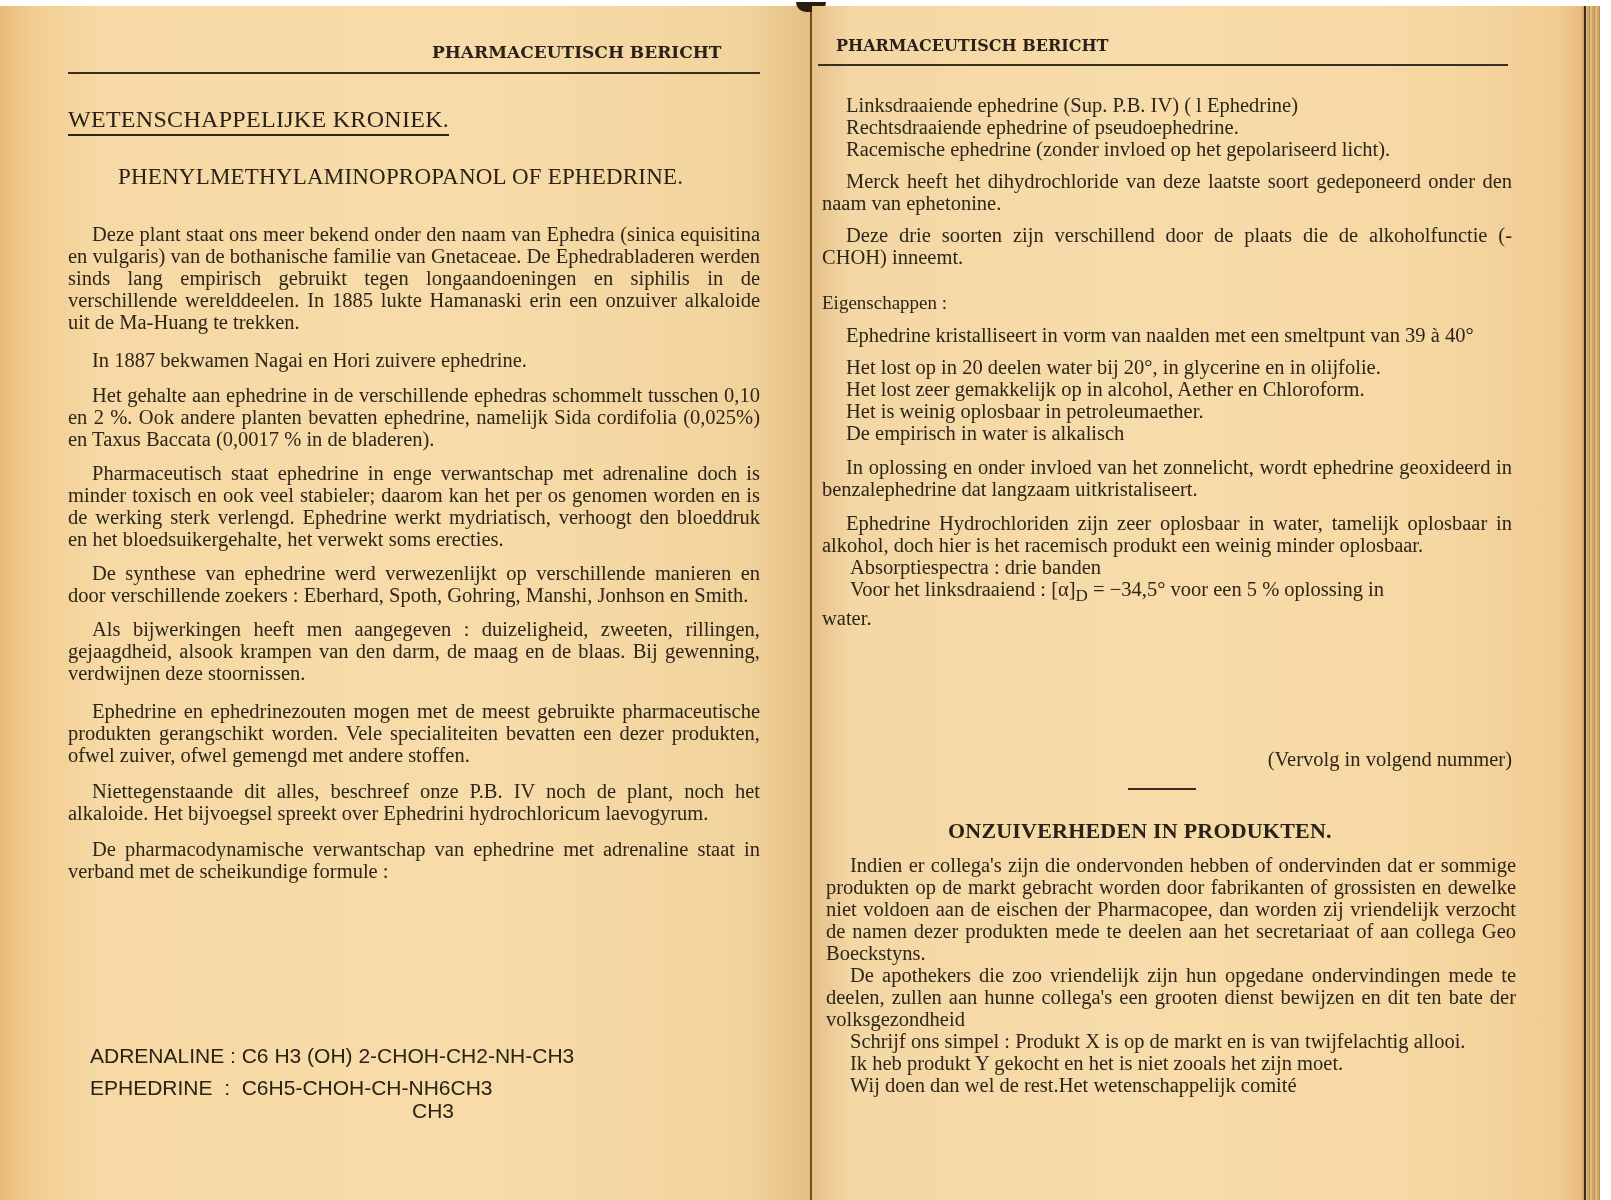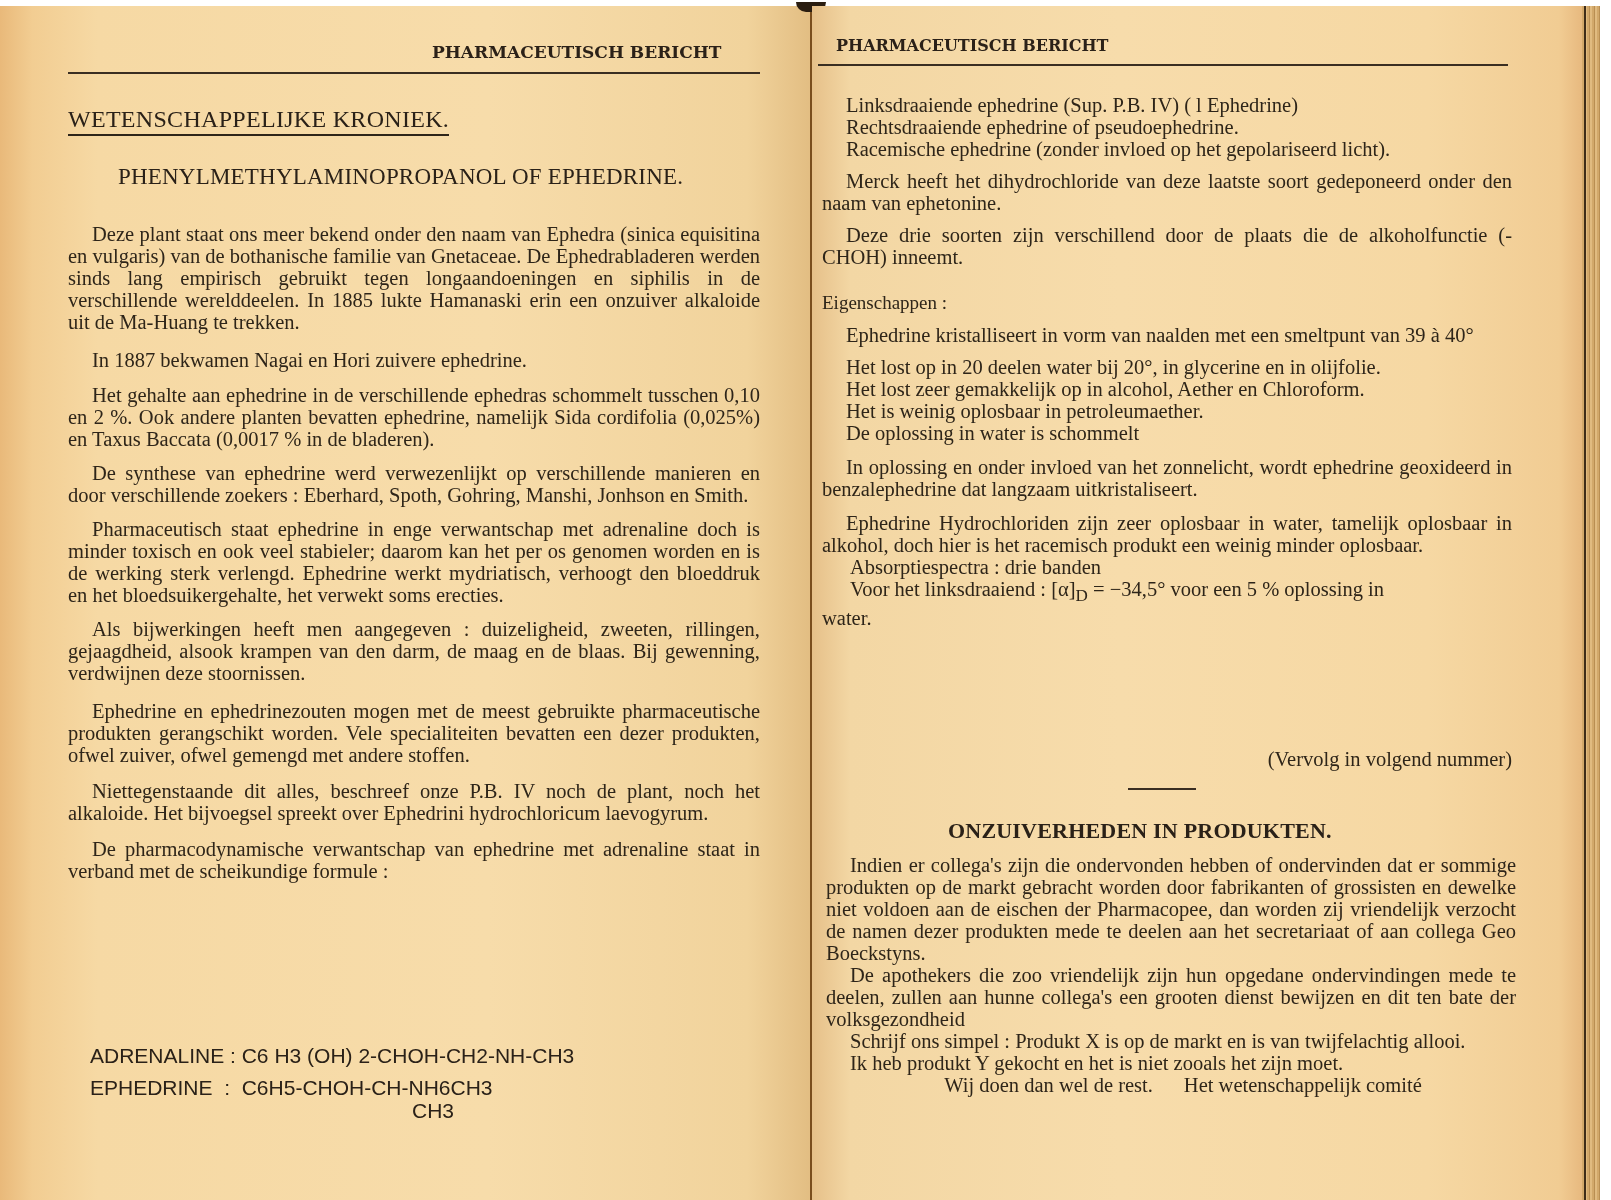--- a/index.html
+++ b/index.html
@@ -37,22 +37,22 @@
     <div class="running-head" style="left:432px; top:36px;">PHARMACEUTISCH BERICHT</div>
     <div class="rule" style="left:68px; top:66px; width:692px;"></div>
 
     <div class="h-kroniek" style="left:68px; top:100px;">WETENSCHAPPELIJKE  KRONIEK.</div>
     <div class="h-title" style="left:118px; top:158px;">PHENYLMETHYLAMINOPROPANOL OF EPHEDRINE.</div>
 
     <div class="txt" style="left:68px; top:206px; width:692px;">
       <p style="margin-top:11px;">Deze plant staat ons meer bekend onder den naam van Ephedra (sinica equisitina en vulgaris) van de bothanische familie van Gnetaceae. De Ephedrabladeren werden sinds lang empirisch gebruikt tegen longaandoeningen en siphilis in de verschillende werelddeelen. In 1885 lukte Hamanaski erin een onzuiver alkaloide uit de Ma-Huang te trekken.</p>
       <p style="margin-top:16px;">In 1887 bekwamen Nagai en Hori zuivere ephedrine.</p>
       <p style="margin-top:13px;">Het gehalte aan ephedrine in de verschillende ephedras schommelt tusschen 0,10 en 2 %. Ook andere planten bevatten ephedrine, namelijk Sida cordifolia (0,025%) en Taxus Baccata (0,0017 % in de bladeren).</p>
+      <p style="margin-top:12px;">Pharmaceutisch staat ephedrine in enge verwantschap met adrenaline doch is minder toxisch en ook veel stabieler; daarom kan het per os genomen worden en is de werking sterk verlengd. Ephedrine werkt mydriatisch, verhoogt den bloeddruk en het bloedsuikergehalte, het verwekt soms erecties.</p>
       <p style="margin-top:12px;">De synthese van ephedrine werd verwezenlijkt op verschillende manieren en door verschillende zoekers : Eberhard,  Spoth,  Gohring, Manshi, Jonhson en Smith.</p>
-      <p style="margin-top:12px;">Pharmaceutisch staat ephedrine in enge verwantschap met adrenaline doch is minder toxisch en ook veel stabieler; daarom kan het per os genomen worden en is de werking sterk verlengd. Ephedrine werkt mydriatisch, verhoogt den bloeddruk en het bloedsuikergehalte, het verwekt soms erecties.</p>
       <p style="margin-top:12px;">Als bijwerkingen heeft men aangegeven :  duizeligheid,  zweeten, rillingen, gejaagdheid, alsook krampen van den darm, de maag en de blaas. Bij gewenning, verdwijnen deze stoornissen.</p>
       <p style="margin-top:16px;">Ephedrine en ephedrinezouten mogen met de meest gebruikte pharmaceutische produkten gerangschikt worden. Vele specialiteiten bevatten een dezer produkten, ofwel zuiver, ofwel gemengd met andere stoffen.</p>
       <p style="margin-top:14px;">Niettegenstaande dit alles, beschreef onze P.B. IV noch de plant, noch het alkaloide. Het bijvoegsel spreekt over Ephedrini hydrochloricum laevogyrum.</p>
       <p style="margin-top:14px;">De pharmacodynamische verwantschap van ephedrine met adrenaline staat in verband met de scheikundige formule :</p>
     </div>
 
     <div class="formula" style="left:90px; top:1038px;">ADRENALINE : C6 H3 (OH) 2-CHOH-CH2-NH-CH3</div>
     <div class="formula" style="left:90px; top:1070px; white-space:pre;">EPHEDRINE  :  C6H5-CHOH-CH-NH6CH3</div>
     <div class="formula" style="left:412px; top:1093px;">CH3</div>
   </div>
@@ -72,40 +72,40 @@
       </div>
       <p style="margin-top:10px;">Merck heeft het dihydrochloride van deze laatste soort gedeponeerd onder den naam van ephetonine.</p>
       <p style="margin-top:10px;">Deze drie soorten zijn verschillend door de plaats die de alkoholfunctie (-CHOH) inneemt.</p>
 
       <p class="noind bold" style="margin-top:24px; font-size:19px;">Eigenschappen :</p>
       <p style="margin-top:10px;"><span class="bold">Ephedrine</span><span> kristalliseert in vorm van naalden met een smeltpunt van 39 à 40°</span></p>
       <div style="margin-top:10px; padding-left:24px;">
         <div>Het lost op in 20 deelen water bij 20°, in glycerine en in olijfolie.</div>
         <div>Het lost zeer gemakkelijk op in alcohol, Aether en Chloroform.</div>
         <div>Het is weinig oplosbaar in petroleumaether.</div>
-        <div>De oplossing in water is schommelt</div>
+        <div>De empirisch in water is alkalisch</div>
       </div>
       <p style="margin-top:12px;">In oplossing en onder invloed van het zonnelicht, wordt ephedrine geoxideerd in benzalephedrine dat langzaam uitkristaliseert.</p>
       <p style="margin-top:12px;"><span class="bold">Ephedrine Hydrochloriden</span><span> zijn zeer oplosbaar in water, tamelijk oplosbaar in alkohol, doch hier is het racemisch produkt een weinig minder oplosbaar.</span></p>
       <div style="padding-left:28px;">Absorptiespectra : drie banden</div>
       <div style="padding-left:28px;"><span>Voor het linksdraaiend : [α]</span><sub>D</sub><span> = −34,5° voor een 5 % oplossing in</span></div>
       <div style="">water.</div>
     </div>
 
     <div class="txt bold" style="left:400px; top:742px; width:300px; text-align:right;">(Vervolg in volgend nummer)</div>
     <div class="rule" style="left:316px; top:782px; width:68px;"></div>
 
     <div class="h-title" style="left:136px; top:812px; font-weight:bold; font-size:22px;">ONZUIVERHEDEN IN PRODUKTEN.</div>
 
     <div class="txt" style="left:14px; top:848px; width:690px;">
       <p>Indien er collega's zijn die ondervonden hebben of ondervinden dat er sommige produkten op de markt gebracht worden door fabrikanten of grossisten en dewelke niet voldoen aan de eischen der Pharmacopee, dan worden zij vriendelijk verzocht de namen dezer produkten mede te deelen aan het secretariaat of aan collega Geo Boeckstyns.</p>
       <p>De apothekers die zoo vriendelijk zijn hun opgedane ondervindingen mede te deelen, zullen aan hunne collega's een grooten dienst bewijzen en dit ten bate der volksgezondheid</p>
       <p>Schrijf ons simpel : Produkt X is op de markt en is van twijfelachtig allooi.</p>
       <p>Ik heb produkt Y gekocht en het is niet zooals het zijn moet.</p>
-      <div style="display:flex; justify-content:center; padding-left:24px;gap:31px;">
+      <div style="display:flex; justify-content:flex-start; padding-left:24px;">
         <span>Wij doen dan wel de rest.</span>
         <span class="bold">Het wetenschappelijk comité</span>
       </div>
     </div>
   </div>
 
   <div class="edge"></div>
   <div class="edge-line"></div>
 </div>
 

